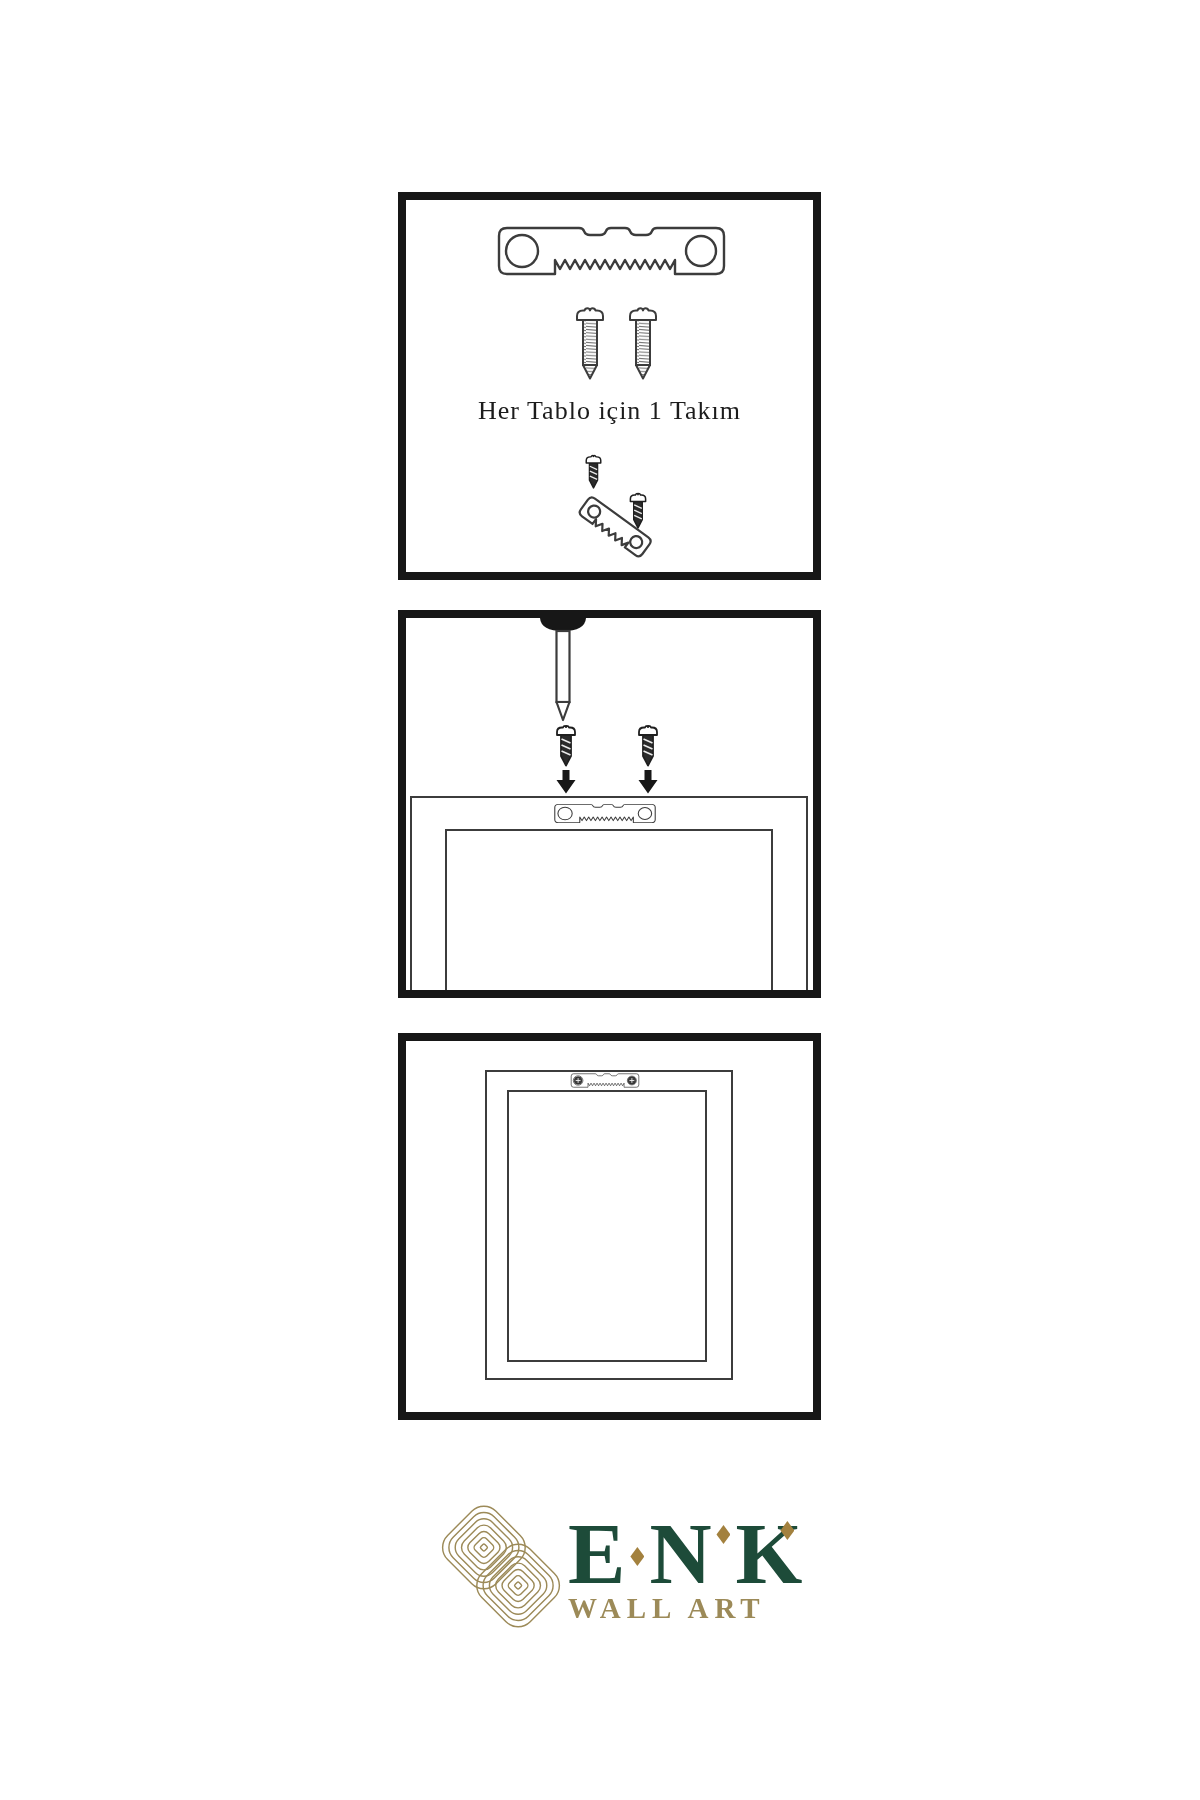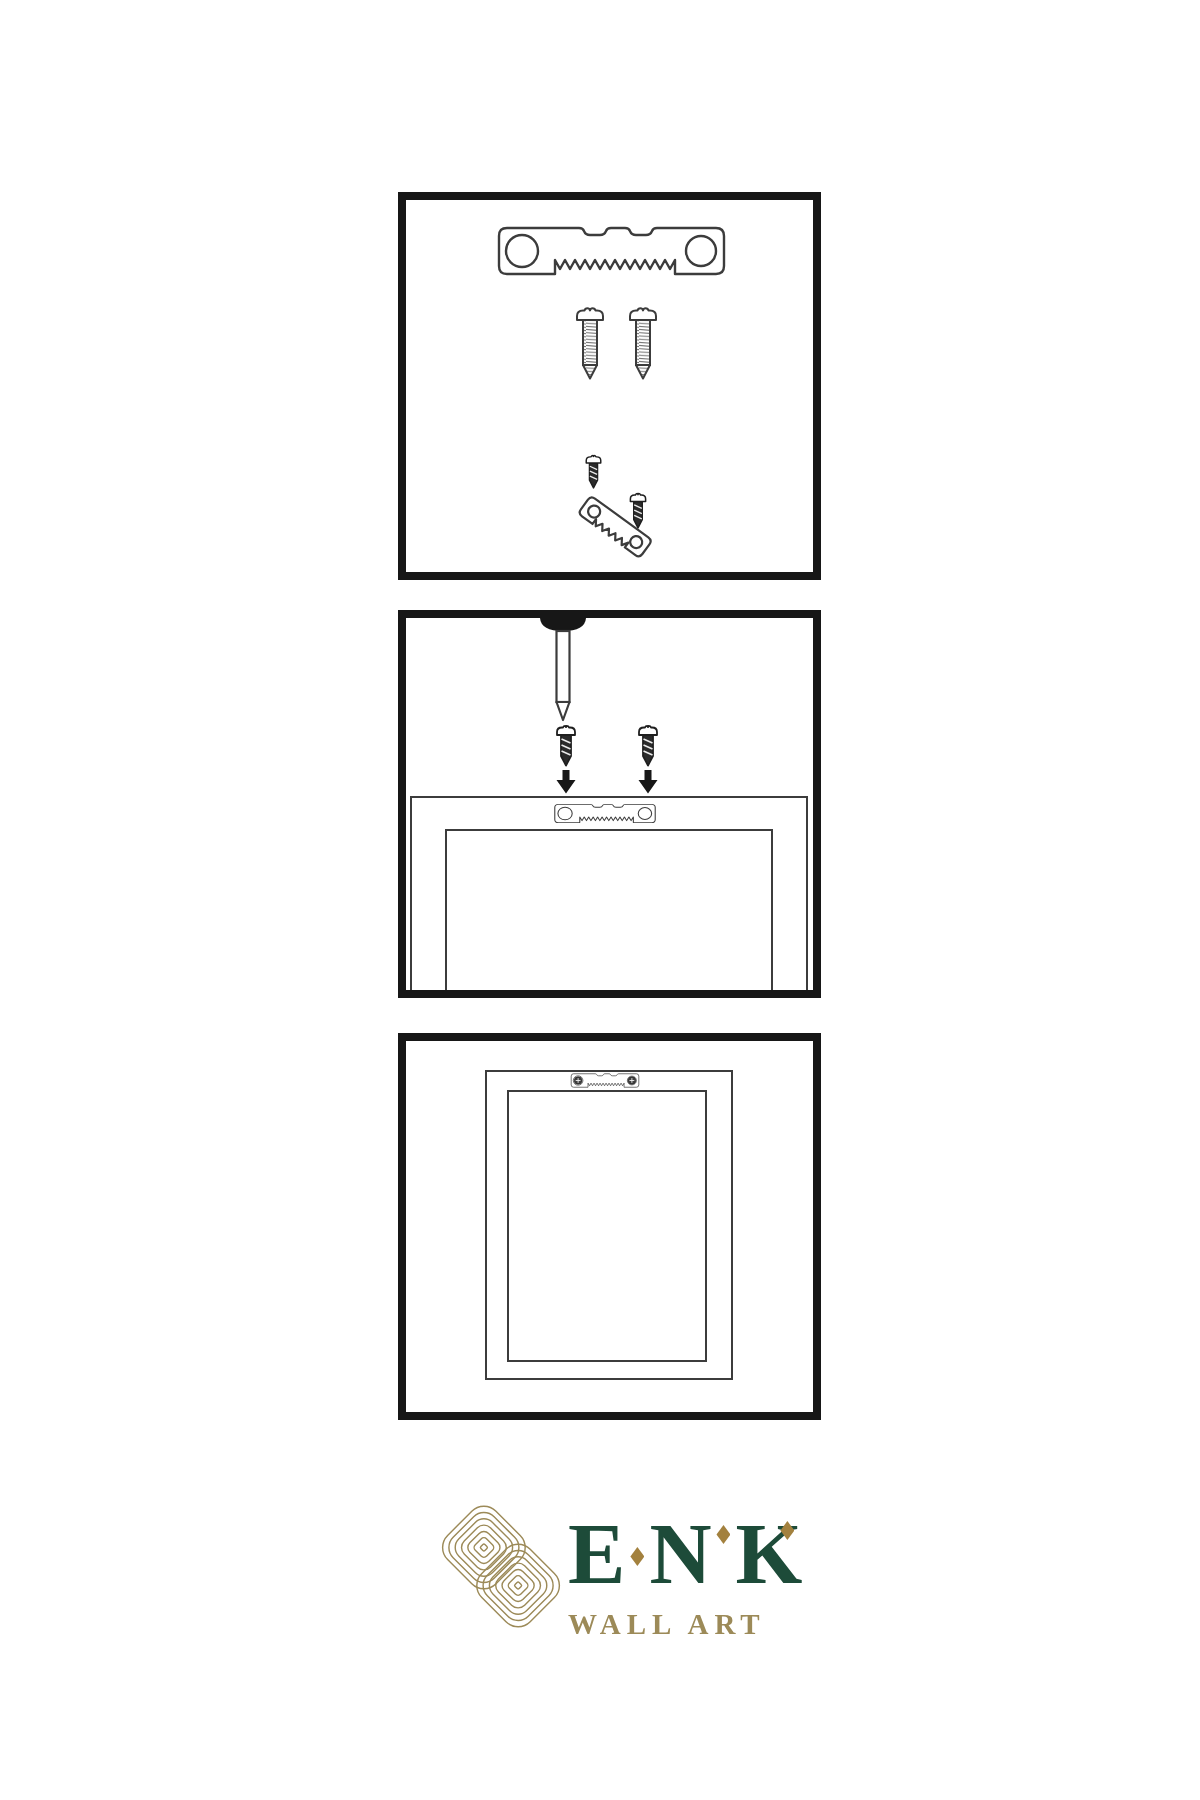--- a/index.html
+++ b/index.html
@@ -27,21 +27,21 @@
   .brand-text{position:absolute;left:128px;top:12px}
   .enk{display:flex;align-items:flex-end;height:76px;
     font-family:"Liberation Serif",serif;font-weight:700;font-size:86px;line-height:0.78;
     color:var(--green);letter-spacing:0}
   .enk span{display:block}
   .dia{display:block;width:14px;height:19px;background:var(--diamond);
     clip-path:polygon(50% 0,100% 50%,50% 100%,0 50%)}
   .dia.mid{margin:0 5px 22px 5px}
   .dia.top{margin:0 5px 44px 5px}
   .dia.topk{margin:0 0 48px -22px}
-  .wall{margin-top:20px;font-family:"Liberation Serif",serif;font-weight:600;
+  .wall{margin-top:4px;font-family:"Liberation Serif",serif;font-weight:600;
     font-size:29px;letter-spacing:6px;color:var(--gold);white-space:nowrap}
 </style>
 </head>
 <body>
 
 <svg width="0" height="0" style="position:absolute" aria-hidden="true">
   <defs>
     <pattern id="pat-thread" width="14" height="3.2" patternUnits="userSpaceOnUse">
       <rect width="14" height="3.2" fill="#ffffff"></rect>
       <line x1="0" y1="1.1" x2="14" y2="2.1" style="stroke:#6a6a6a;stroke-width:1.1"></line>
@@ -119,20 +119,21 @@
     <svg class="abs" style="left:89px;top:22px" width="233" height="58" viewBox="0 0 233 58">
         <use href="#g-hanger"></use>
       </svg>
     <svg class="abs" style="left:166px;top:106px" width="36" height="74" viewBox="0 0 36 74">
         <use href="#g-screw"></use>
       </svg>
     <svg class="abs" style="left:219px;top:106px" width="36" height="74" viewBox="0 0 36 74">
         <use href="#g-screw"></use>
       </svg>
 
+    <div class="caption">Her Tablo için 1 Takım</div>
 
     <svg class="abs" style="left:177px;top:254px" width="21" height="36" viewBox="0 0 26 44" preserveAspectRatio="none">
         <use href="#g-darkscrew"></use>
       </svg>
     <svg class="abs" style="left:168px;top:286px" width="86" height="72" viewBox="0 0 86 72">
       <g transform="translate(16,4) rotate(36)">
           <use href="#g-minihanger"></use>
         </g>
     </svg>
     <svg class="abs" style="left:221px;top:292px" width="22" height="38" viewBox="0 0 26 44" preserveAspectRatio="none">

